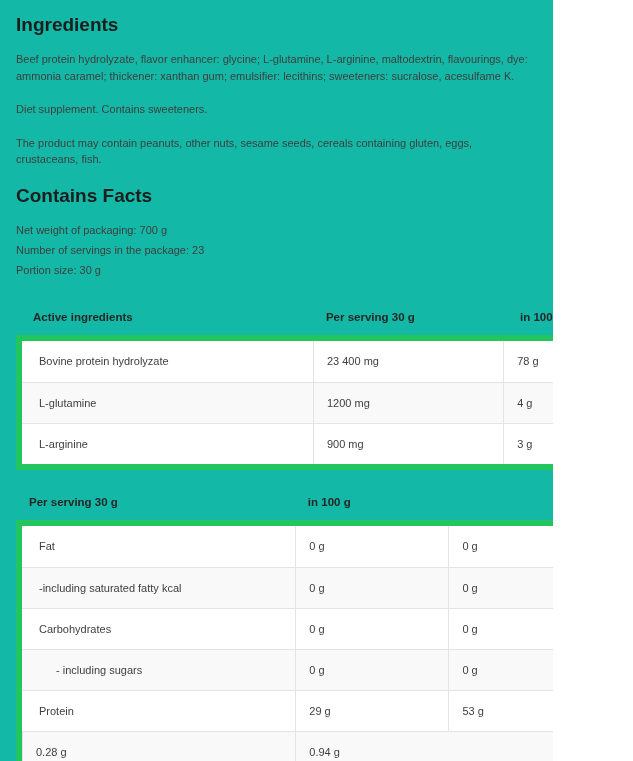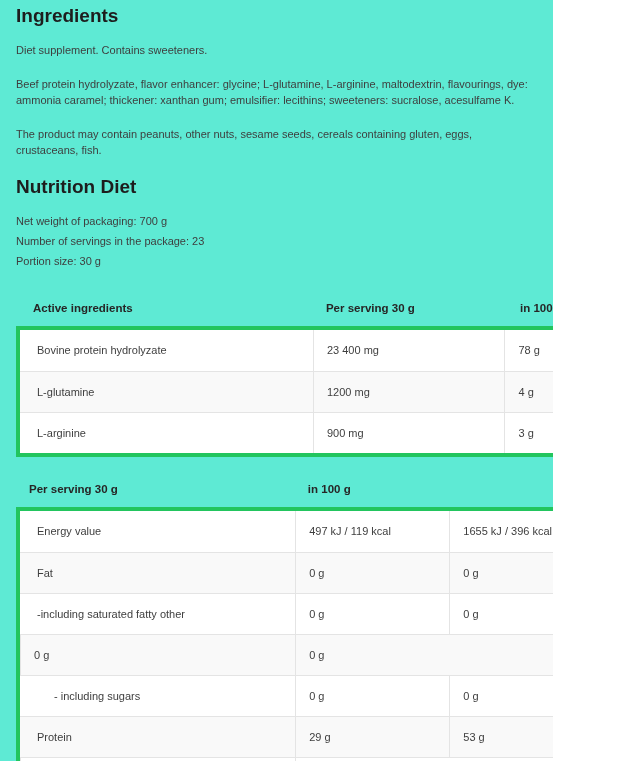--- a/index.html
+++ b/index.html
@@ -6,22 +6,22 @@
   html, body { background: #ffffff; }
   body {
     font-family: "Liberation Sans", "DejaVu Sans", sans-serif;
     color: #3e3e3e;
     -webkit-font-smoothing: antialiased;
   }
   .page {
     width: 553px;
     height: 761px;
     overflow: hidden;
-    padding: 5px 16px 8px 16px;
-    background: #5eead4;
+    padding: 14px 16px 8px 16px;
+    background: #14b8a6;
   }
   h2.section-title {
     font-size: 19px;
     font-weight: 700;
     color: #1d1d1d;
     line-height: 22px;
     margin-bottom: 15px;
   }
   p.body-text {
     font-size: 11px;
@@ -46,21 +46,21 @@
   .ntable .th {
     font-size: 11.5px;
     font-weight: 700;
     color: #262626;
   }
   .t-active { margin-top: 27px; }
   .t-active .thead, .t-active .trow { grid-template-columns: 49.4% 32.3% 18.3%; }
   .t-values { margin-top: 20px; }
   .t-values .thead, .t-values .trow { grid-template-columns: 46.4% 26% 27.6%; }
   .tbox {
-    border: 4px solid #22c55e;
+    border: 6px solid #22c55e;
     background: #ffffff;
   }
   .trow {
     display: grid;
     height: 41px;
     align-items: stretch;
     border-top: 1px solid #e4e4e4;
     background: #ffffff;
   }
   .trow:first-child { border-top: none; }
@@ -78,27 +78,27 @@
   .th.c1 { padding-left: 17px; }
   .th.c2, .th.c3 { padding-left: 13px; }
 </style>
 </head>
 <body>
 
 <div class="page">
 
   <h2 class="section-title">Ingredients</h2>
 
+  <p class="body-text">Beef protein hydrolyzate, flavor enhancer: glycine; L-glutamine, L-arginine, maltodextrin, flavourings, dye: ammonia caramel; thickener: xanthan gum; emulsifier: lecithins; sweeteners: sucralose, acesulfame K.</p>
+
   <p class="body-text">Diet supplement. Contains sweeteners.</p>
-
-  <p class="body-text">Beef protein hydrolyzate, flavor enhancer: glycine; L-glutamine, L-arginine, maltodextrin, flavourings, dye: ammonia caramel; thickener: xanthan gum; emulsifier: lecithins; sweeteners: sucralose, acesulfame K.</p>
 
   <p class="body-text last">The product may contain peanuts, other nuts, sesame seeds, cereals containing gluten, eggs, crustaceans, fish.</p>
 
-  <h2 class="section-title">Nutrition Diet</h2>
+  <h2 class="section-title">Contains Facts</h2>
 
   <div class="meta-lines">
     <p class="meta-line">Net weight of packaging: 700 g</p>
     <p class="meta-line">Number of servings in the package: 23</p>
     <p class="meta-line">Portion size: 30 g</p>
   </div>
 
   <div class="ntable t-active">
     <div class="thead">
       <div class="th c1">Active ingredients</div>
@@ -124,35 +124,31 @@
     </div>
   </div>
 
   <div class="ntable t-values">
     <div class="thead">
       <div class="th c2">Per serving 30 g</div>
       <div class="th c3">in 100 g</div>
     </div>
     <div class="tbox">
       <div class="trow">
-        <div class="td c1">Energy value</div>
-        <div class="td c2">497 kJ / 119 kcal</div>
-        <div class="td c3">1655 kJ / 396 kcal</div>
-      </div>
-      <div class="trow">
         <div class="td c1">Fat</div>
         <div class="td c2">0 g</div>
         <div class="td c3">0 g</div>
       </div>
       <div class="trow">
-        <div class="td c1">-including saturated fatty other</div>
+        <div class="td c1">-including saturated fatty kcal</div>
         <div class="td c2">0 g</div>
         <div class="td c3">0 g</div>
       </div>
       <div class="trow">
+        <div class="td c1">Carbohydrates</div>
         <div class="td c2">0 g</div>
         <div class="td c3">0 g</div>
       </div>
       <div class="trow">
         <div class="td c1 indent">- including sugars</div>
         <div class="td c2">0 g</div>
         <div class="td c3">0 g</div>
       </div>
       <div class="trow">
         <div class="td c1">Protein</div>

